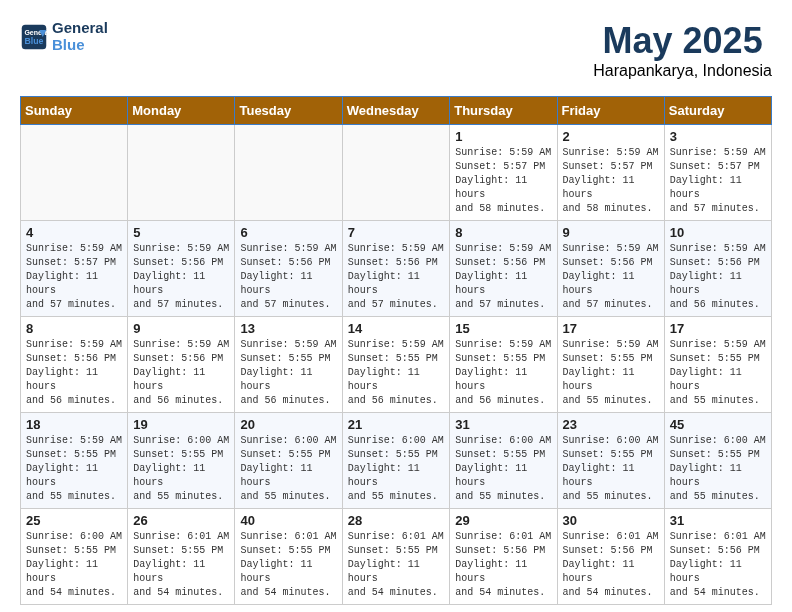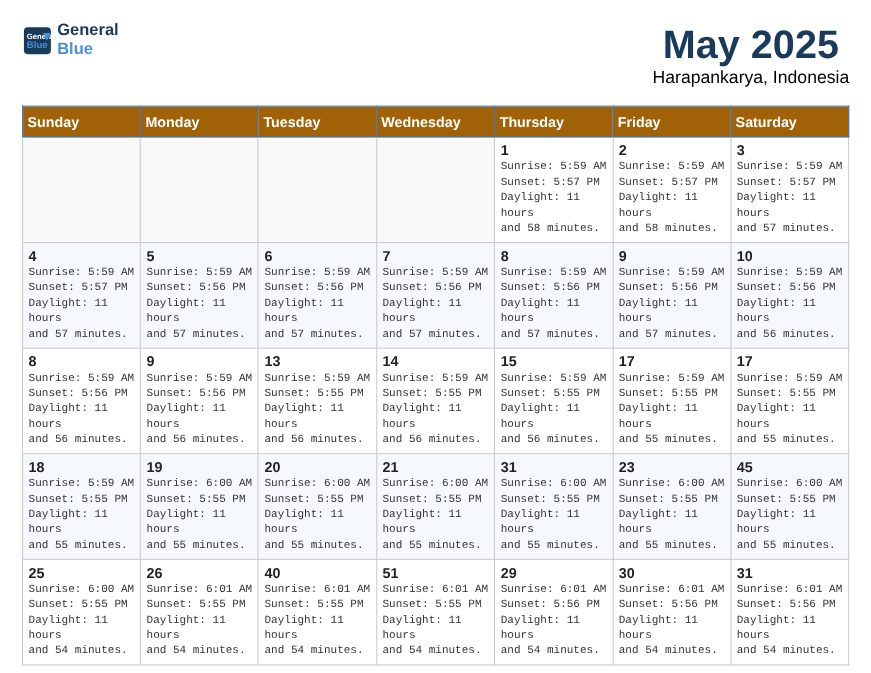--- a/index.html
+++ b/index.html
@@ -311,21 +311,21 @@
 and 54 minutes.</div>
         </td>
         <td>
           <div class="day-number">40</div>
           <div class="day-info" style="white-space: pre-line;">Sunrise: 6:01 AM
 Sunset: 5:55 PM
 Daylight: 11 hours
 and 54 minutes.</div>
         </td>
         <td>
-          <div class="day-number">51</div>
+          <div class="day-number">28</div>
           <div class="day-info" style="white-space: pre-line;">Sunrise: 6:01 AM
 Sunset: 5:55 PM
 Daylight: 11 hours
 and 54 minutes.</div>
         </td>
         <td>
           <div class="day-number">29</div>
           <div class="day-info" style="white-space: pre-line;">Sunrise: 6:01 AM
 Sunset: 5:56 PM
 Daylight: 11 hours

